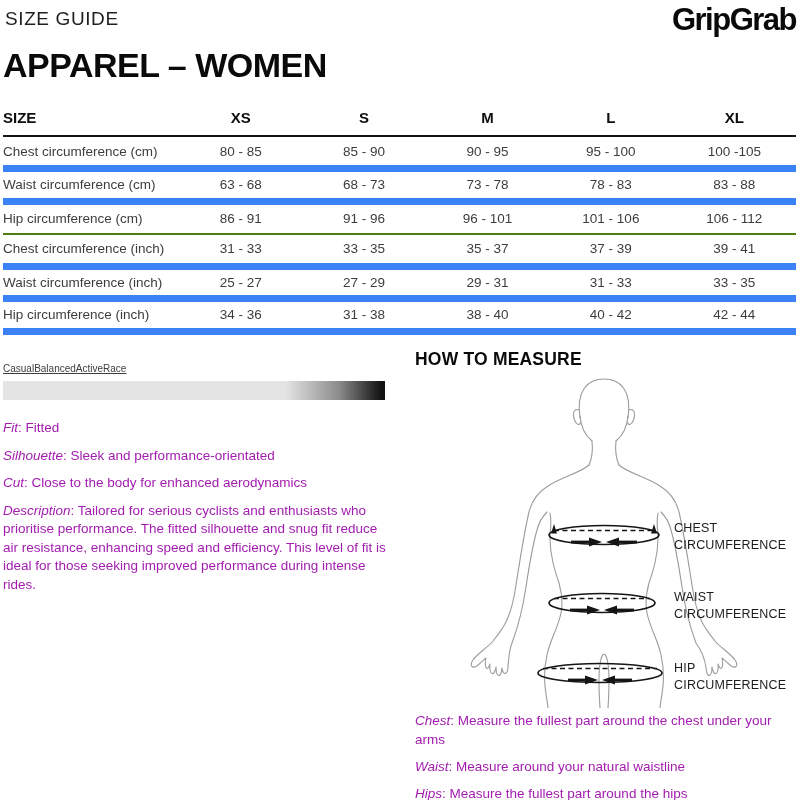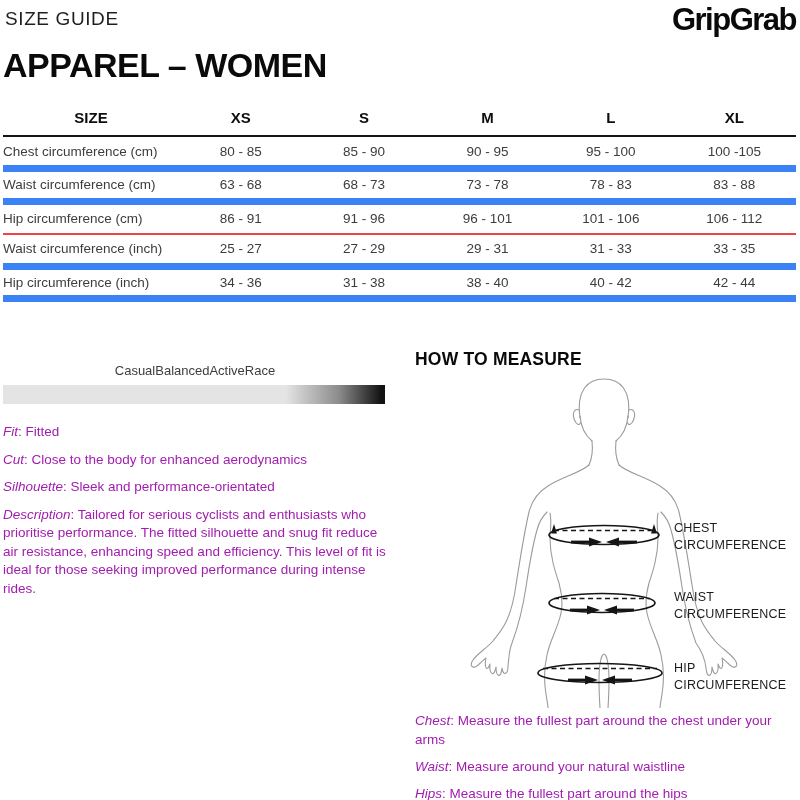--- a/index.html
+++ b/index.html
@@ -34,38 +34,38 @@
   
   .size-table {
     position: absolute; left: 3px; top: 103px; width: 793px;
     border-collapse: collapse; table-layout: fixed;
   }
   .size-table th {
     font-size: 15px; font-weight: 700; color: #0d0d0d;
     padding: 6px 0 9px 0;
     border-bottom: 2px solid #151515;
   }
-  .size-table th.row-label { text-align: center; }
+  .size-table th.row-label { text-align: left; }
   .size-table td {
     font-size: 13.5px; color: #3d3d3d;
     text-align: center; height: 32.5px;
     border-bottom: 7px solid #3b82f6;
   }
   .size-table td.row-label { text-align: left; }
-  .size-table tr.section-end td { border-bottom: 2px solid #ef4444; }
+  .size-table tr.section-end td { border-bottom: 2px solid #4d7c0f; }
 
   
   .fit-guide { position: absolute; left: 3px; top: 346px; width: 384px; }
   .section-heading {
     font-size: 17.5px; font-weight: 800; color: #0a0a0a;
     letter-spacing: 0.2px;
   }
   .scale-labels {
-    display: flex; justify-content: center;
-    margin-top: 17px; font-size: 13px; color: #3d3d3d;
+    display: flex; justify-content: flex-start;
+    margin-top: 17px; font-size: 10px; color: #3d3d3d; text-decoration: underline;
   }
   .fit-bar {
     margin-top: 7px; height: 19px; width: 382px;
     background: linear-gradient(to right, #e4e4e4 0%, #e4e4e4 74%, #8b8b8b 88%, #121212 99%);
   }
   .fit-lines { margin-top: 19px; }
   .fit-lines p, .instructions p {
     font-size: 13.5px; line-height: 18.5px; color: #a21caf;
     margin-bottom: 9px;
   }
@@ -127,20 +127,28 @@
         <td>78 - 83</td>
         <td>83 - 88</td>
       </tr>
       <tr class="section-end">
         <td class="row-label">Hip circumference (cm)</td>
         <td>86 - 91</td>
         <td>91 - 96</td>
         <td>96 - 101</td>
         <td>101 - 106</td>
         <td>106 - 112</td>
+      </tr>
+      <tr>
+        <td class="row-label">Chest circumference (inch)</td>
+        <td>31 - 33</td>
+        <td>33 - 35</td>
+        <td>35 - 37</td>
+        <td>37 - 39</td>
+        <td>39 - 41</td>
       </tr>
       <tr>
         <td class="row-label">Waist circumference (inch)</td>
         <td>25 - 27</td>
         <td>27 - 29</td>
         <td>29 - 31</td>
         <td>31 - 33</td>
         <td>33 - 35</td>
       </tr>
       <tr>
@@ -157,22 +165,22 @@
   <div class="fit-guide">
     <div class="scale-labels">
       <span>Casual</span>
       <span>Balanced</span>
       <span>Active</span>
       <span>Race</span>
     </div>
     <div class="fit-bar"></div>
     <div class="fit-lines">
       <p><i>Fit</i><span>: </span><span>Fitted</span></p>
+      <p><i>Silhouette</i><span>: </span><span>Sleek and performance-orientated</span></p>
       <p><i>Cut</i><span>: </span><span>Close to the body for enhanced aerodynamics</span></p>
-      <p><i>Silhouette</i><span>: </span><span>Sleek and performance-orientated</span></p>
       <p><i>Description</i><span>: </span><span>Tailored for serious cyclists and enthusiasts who prioritise performance. The fitted silhouette and snug fit reduce air resistance, enhancing speed and efficiency. This level of fit is ideal for those seeking improved performance during intense rides.</span></p>
     </div>
   </div>
 
   <h2 class="section-heading htm-heading">HOW TO MEASURE</h2>
 
   <div class="figure-wrap">
     <svg width="350" height="336" viewBox="0 0 350 336">
 
       <g fill="none" stroke="#9b9b9b" stroke-width="1.1" stroke-linecap="round" stroke-linejoin="round">

